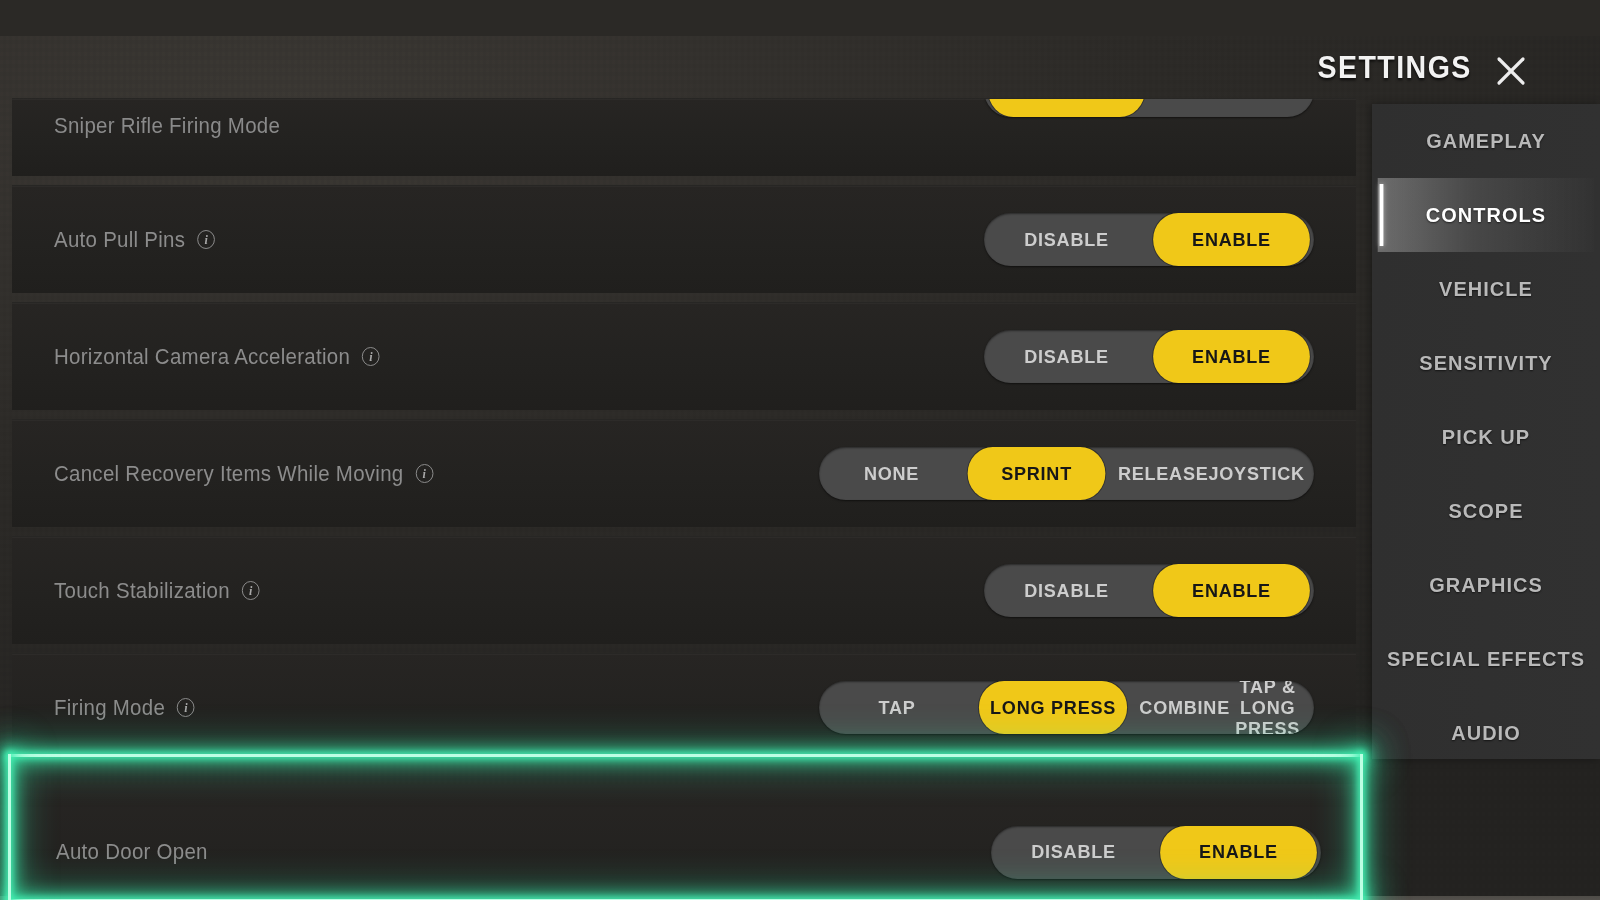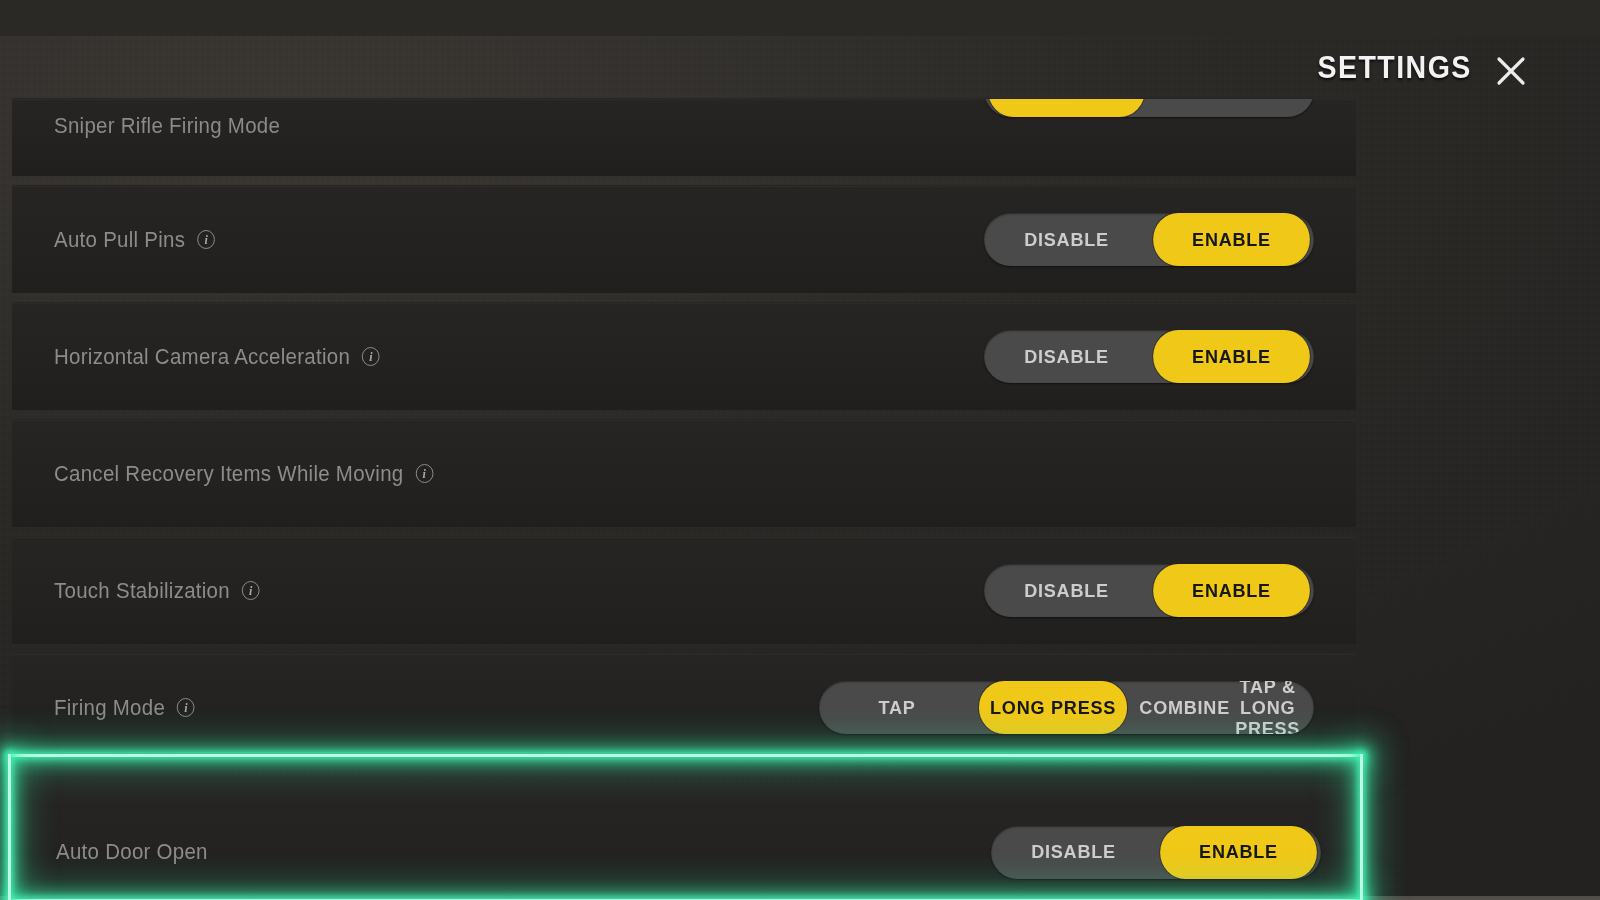--- a/index.html
+++ b/index.html
@@ -256,20 +256,28 @@
         <div class="seg">DISABLE</div>
         <div class="seg active">ENABLE</div>
       </div>
     </div>
 
     <div class="srow normal">
       <div class="srow-label">
         <span>Cancel Recovery Items While Moving</span>
         <span class="info-icon">i</span>
       </div>
+      <div class="toggle three">
+        <div class="seg">NONE</div>
+        <div class="seg active">SPRINT</div>
+        <div class="seg wide multiline">
+            <span class="two-line">RELEASE</span>
+            <span class="two-line">JOYSTICK</span>
+          </div>
+      </div>
     </div>
 
     <div class="srow normal">
       <div class="srow-label">
         <span>Touch Stabilization</span>
         <span class="info-icon">i</span>
       </div>
       <div class="toggle two">
         <div class="seg">DISABLE</div>
         <div class="seg active">ENABLE</div>
@@ -302,14 +310,25 @@
     </div>
   </div>
 
   <div id="highlight-frame">
     <div class="edge h top"></div>
     <div class="edge h bottom"></div>
     <div class="edge v left"></div>
     <div class="edge v right"></div>
   </div>
 
+  <div id="sidebar">
+    <div class="side-item">GAMEPLAY</div>
+    <div class="side-item active">CONTROLS</div>
+    <div class="side-item">VEHICLE</div>
+    <div class="side-item">SENSITIVITY</div>
+    <div class="side-item">PICK UP</div>
+    <div class="side-item">SCOPE</div>
+    <div class="side-item">GRAPHICS</div>
+    <div class="side-item">SPECIAL EFFECTS</div>
+    <div class="side-item">AUDIO</div>
+  </div>
 
 </div>
 
 </body></html>

